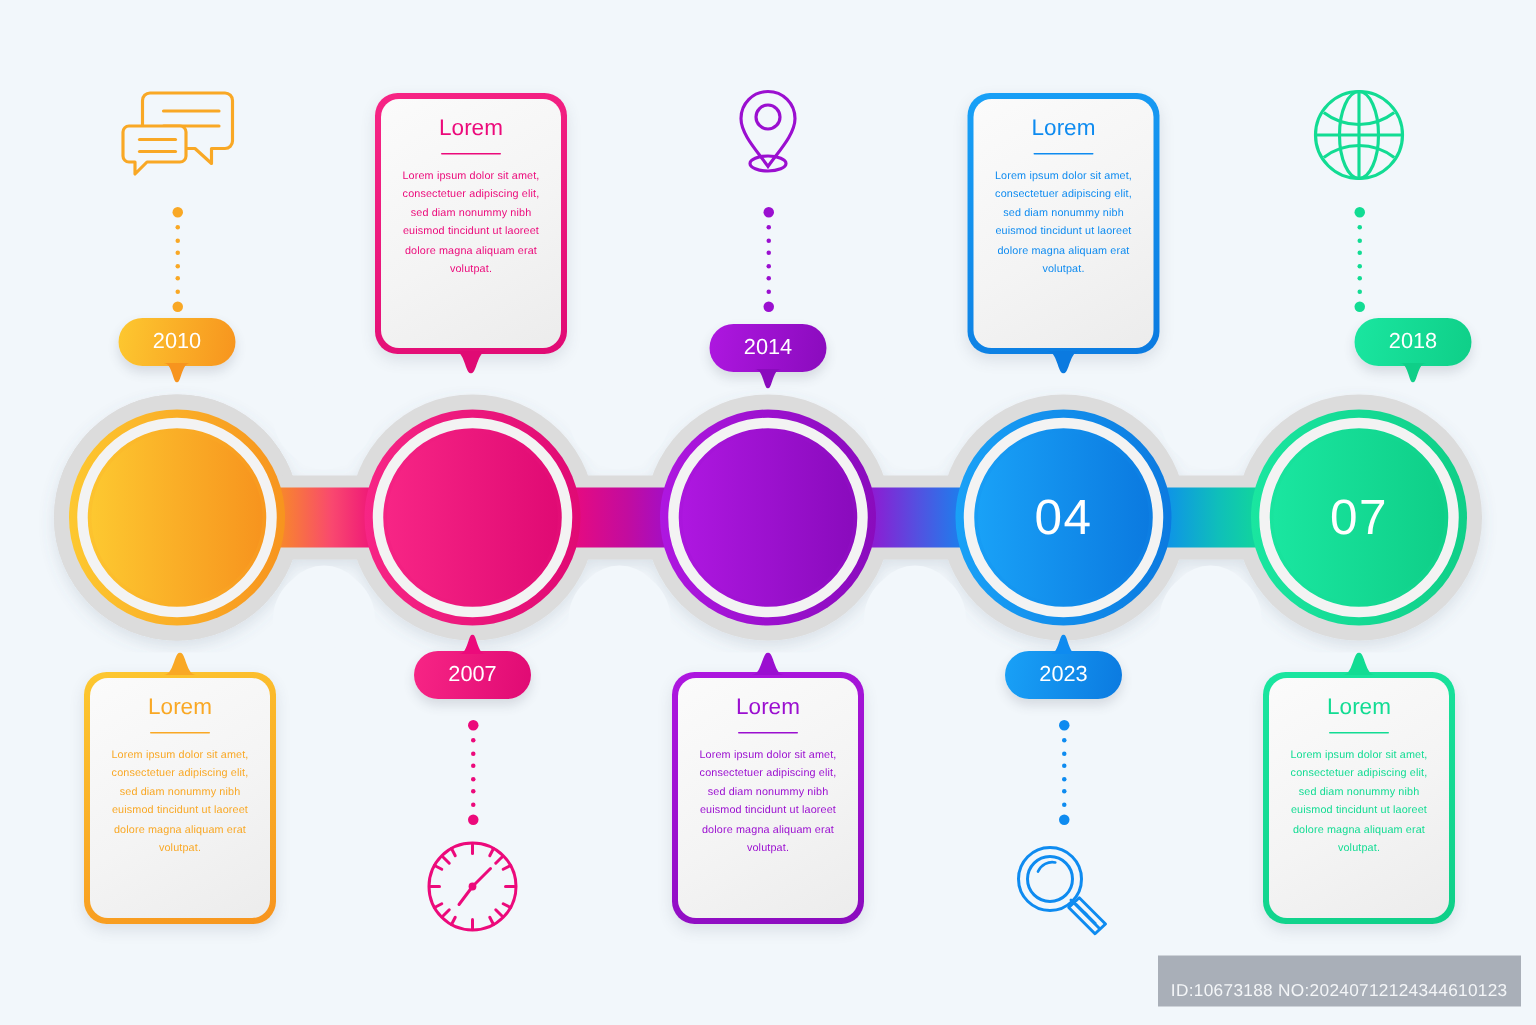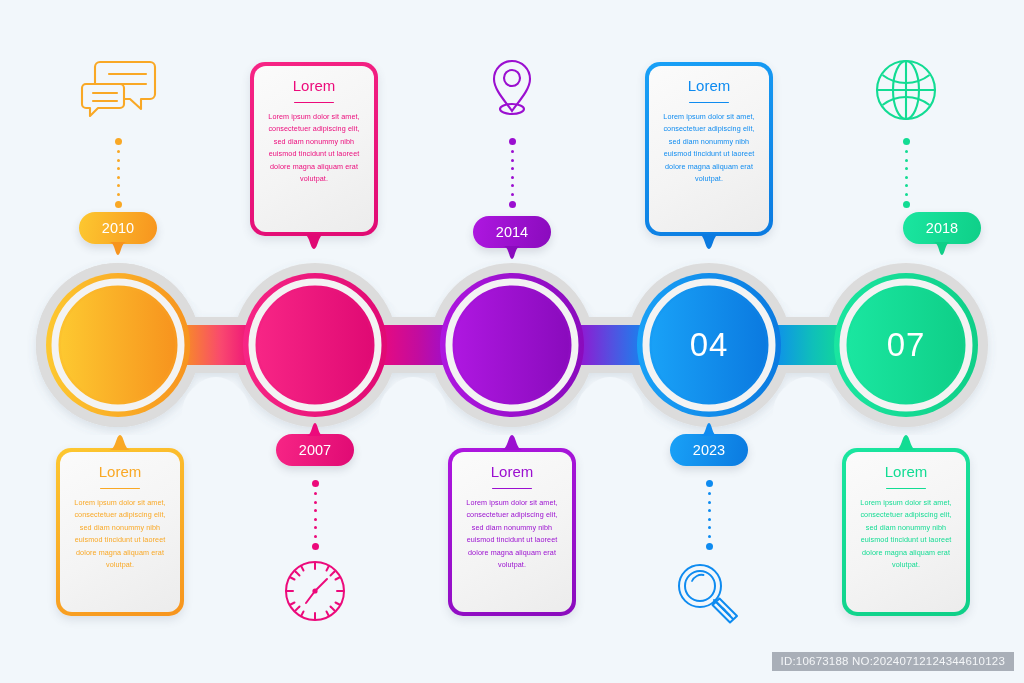--- a/index.html
+++ b/index.html
@@ -116,21 +116,21 @@
     font-style: italic;
     font-weight: 700;
     -webkit-text-stroke: .7px rgba(200,208,220,.9);
     color: rgba(255,255,255,.55);
   }
   .wm-id {
     position: absolute; right: 10px; bottom: 12px;
     background: #a9afb8;
     color: #f4f6f8;
     font-size: 11.5px;
-    padding: 3px 9px 4px;
+    padding: 18px 9px 4px;
     letter-spacing: .2px;
   }
 </style>
 </head>
 <body style="background: rgb(242, 247, 251);">
 
 <div id="stage">
 
   <svg class="chain-svg" viewBox="0 0 1024 180" width="1024" height="180" style="top:255px">
     <defs>

